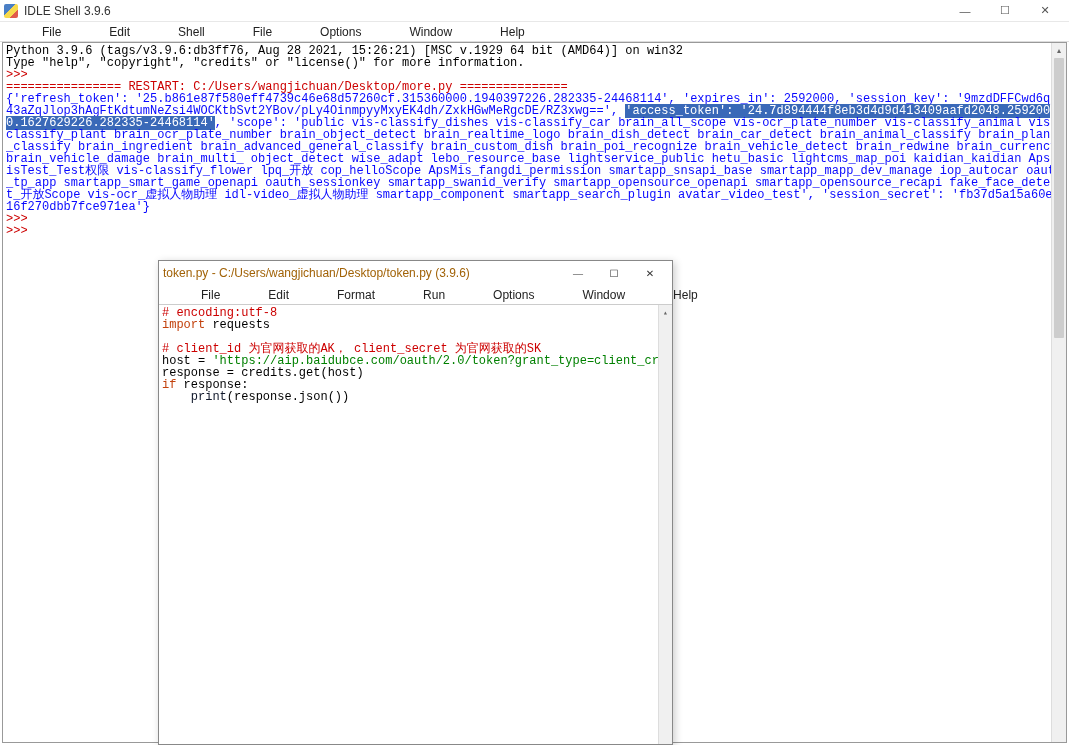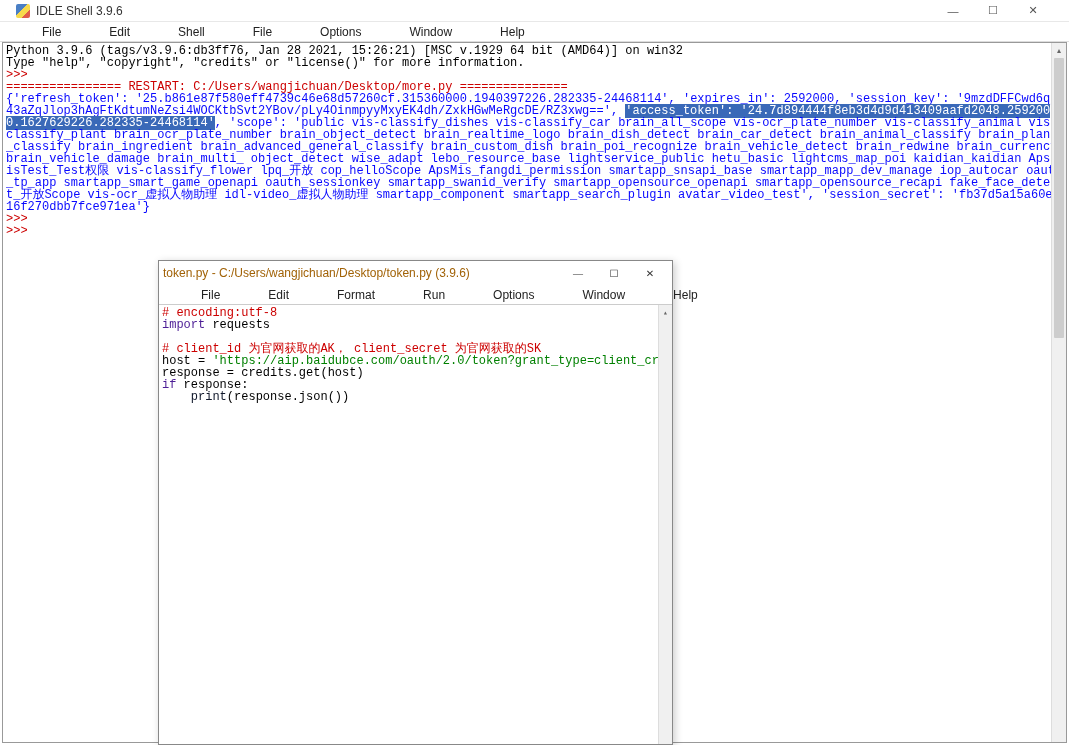--- a/index.html
+++ b/index.html
@@ -12,21 +12,21 @@
     width: 1069px;
     height: 745px;
     overflow: hidden;
     position: relative;
   }
   .titlebar {
     height: 22px;
     background: #fff;
     display: flex;
     align-items: center;
-    padding: 0 16px;
+    padding: 0 4px;
     border-bottom: 1px solid #e8e8e8;
   }
   .titlebar .icon {
     width: 14px; height: 14px; margin-right: 6px;
     background: linear-gradient(135deg,#4a7fc5 40%,#f7d94c 40% 70%,#e05a4a 70%);
     border-radius: 2px;
   }
   .titlebar .title { color: #333; font-size: 12px; }
   .winctrls { margin-left: auto; display: flex; }
   .winctrl {
@@ -65,21 +65,21 @@
     border-left: 1px solid #ddd;
   }
   .scroll-arrow {
     height: 15px; display:flex; align-items:center; justify-content:center;
     font-size: 8px; color: #666;
   }
   .scroll-thumb { background: #cdcdcd; margin: 0 2px; height: 40%; border-radius:1px; }
   .c-blue  { color: #0808ff; }
   .c-red   { color: #c00; }
   .c-green { color: #008000; }
-  .c-orange{ color: #4c1d95; }
+  .c-orange{ color: #c2410c; }
   .c-purple{ color: #0f172a; }
   .c-hl    { background: #3a69b8; color: #fff; }
   .editor-window {
     position: absolute;
     left: 158px; top: 260px;
     width: 515px; height: 485px;
     background: #fff;
     border: 1px solid #888;
     box-shadow: 2px 2px 8px rgba(0,0,0,0.2);
     display: flex; flex-direction: column;
@@ -124,21 +124,21 @@
   <div class="menuitem">File</div>
   <div class="menuitem">Edit</div>
   <div class="menuitem">Shell</div>
   <div class="menuitem">File</div>
   <div class="menuitem">Options</div>
   <div class="menuitem">Window</div>
   <div class="menuitem">Help</div>
 </div>
 
 <div class="shell-body">
-  <div class="shell-content"><span>Python 3.9.6 (tags/v3.9.6:db3ff76, Jan 28 2021, 15:26:21) [MSC v.1929 64 bit (AMD64)] on win32</span>
+  <div class="shell-content"><span>Python 3.9.6 (tags/v3.9.6:db3ff76, Aug 28 2021, 15:26:21) [MSC v.1929 64 bit (AMD64)] on win32</span>
 <span>Type "help", "copyright", "credits" or "license()" for more information.</span>
 <span class="c-red">&gt;&gt;&gt;</span>
 <span class="c-red">================</span><span class="c-red"> RESTART: C:/Users/wangjichuan/Desktop/more.py </span><span class="c-red">===============</span>
 <span class="c-blue">{<span>'refresh_token'</span>: <span>'25.b861e87f580eff4739c46e68d57260cf.315360000.1940397226.282335-24468114'</span>, <span>'expires_in'</span>: <span>2592000</span>, <span>'session_key'</span>: <span>'9mzdDFFCwd6qj43aZqJlop3hAgFtKdtumNeZsi4WOCKtbSvt2YBov/pLy4OinmpyyMxyEK4dh/ZxkHGwMeRgcDE/RZ3xwg=='</span>, <span class="c-hl"><span>'access_token'</span>: <span>'24.7d894444f8eb3d4d9d413409aafd2048.2592000.1627629226.282335-24468114'</span></span>, <span>'scope'</span>: <span>'public vis-classify_dishes vis-classify_car brain_all_scope vis-ocr_plate_number vis-classify_animal vis-classify_plant brain_ocr_plate_number brain_object_detect brain_realtime_logo brain_dish_detect brain_car_detect brain_animal_classify brain_plant_classify brain_ingredient brain_advanced_general_classify brain_custom_dish brain_poi_recognize brain_vehicle_detect brain_redwine brain_currency brain_vehicle_damage brain_multi_ object_detect wise_adapt lebo_resource_base lightservice_public hetu_basic lightcms_map_poi kaidian_kaidian ApsMisTest_Test权限 vis-classify_flower lpq_开放 cop_helloScope ApsMis_fangdi_permission smartapp_snsapi_base smartapp_mapp_dev_manage iop_autocar oauth_tp_app smartapp_smart_game_openapi oauth_sessionkey smartapp_swanid_verify smartapp_opensource_openapi smartapp_opensource_recapi fake_face_detect_开放Scope vis-ocr_虚拟人物助理 idl-video_虚拟人物助理 smartapp_component smartapp_search_plugin avatar_video_test'</span>, <span>'session_secret'</span>: <span>'fb37d5a15a60e516f270dbb7fce971ea'</span>}</span>
 <span class="c-red">&gt;&gt;&gt;</span>
 <span class="c-red">&gt;&gt;&gt;</span></div>
   <div class="scrollbar-v">
     <div class="scroll-arrow">▴</div>
     <div class="scroll-thumb"></div>
   </div>

